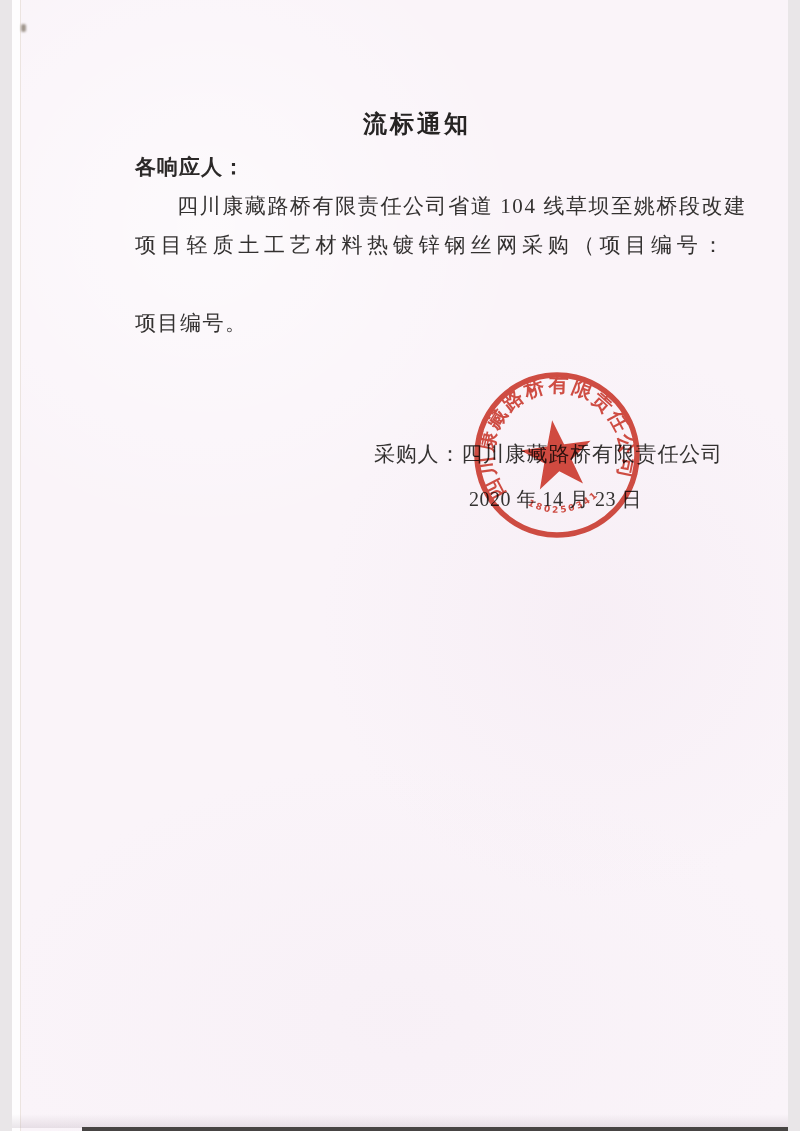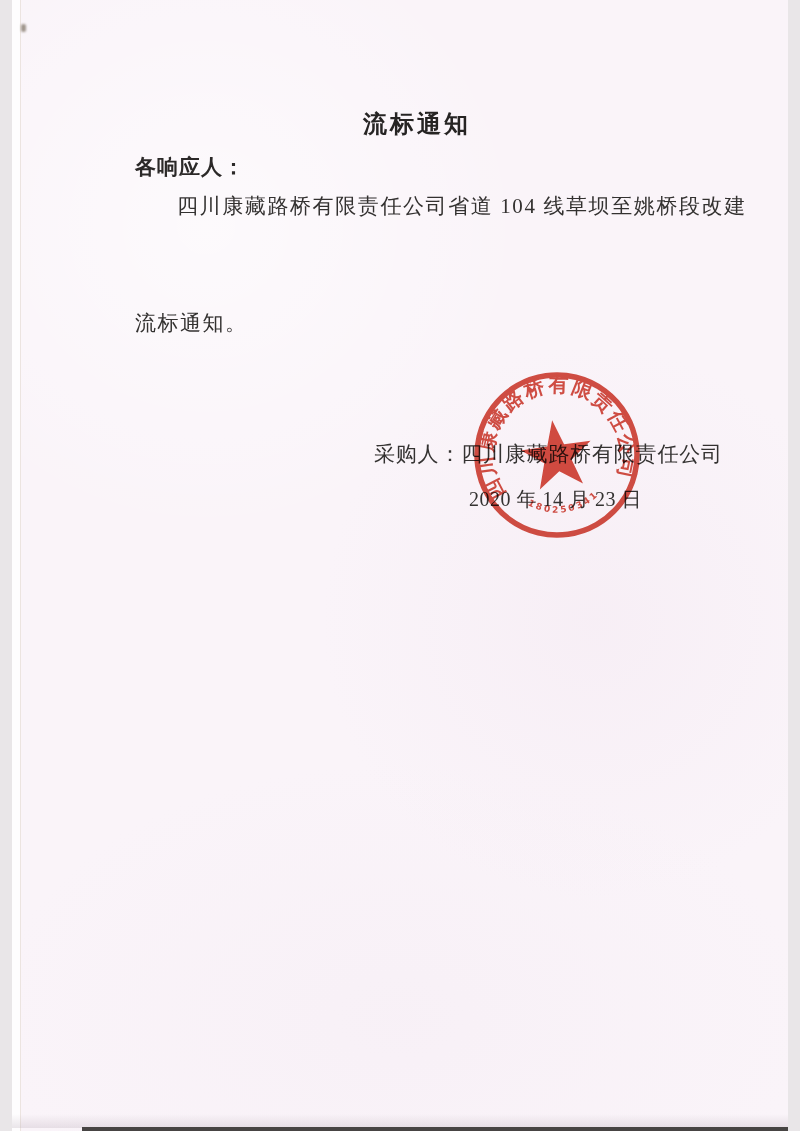--- a/index.html
+++ b/index.html
@@ -79,21 +79,22 @@
   <div class="scan-edge-left"></div>
   <div class="scan-speck"></div>
   <div class="scan-shadow-bottom"></div>
   <div class="scan-edge-bottom"></div>
 
   <div class="doc-title">流标通知</div>
 
   <div class="salutation">各响应人：</div>
 
   <div class="body-line line-1">四川康藏路桥有限责任公司省道 104 线草坝至姚桥段改建</div>
-  <div class="body-line line-4">流标通知。</div>
+  <div class="body-line line-2">项目轻质土工艺材料热镀锌钢丝网采购（项目编号：</div>
+  <div class="body-line line-4">项目编号。</div>
 
   <div class="sig-purchaser">采购人：四川康藏路桥有限责任公司</div>
   <div class="sig-date">2020 年 14 月 23 日</div>
 
   <div class="seal">
     <svg viewBox="0 0 172 172" xmlns="http://www.w3.org/2000/svg">
       <defs>
         <path id="seal-arc-top" d="M 36.3,126.8 A 64,64 0 1 1 135.7,126.8" fill="none"></path>
         <path id="seal-arc-bottom" d="M 48.8,130.2 A 58,58 0 0 0 123.2,130.2" fill="none"></path>
       </defs>

